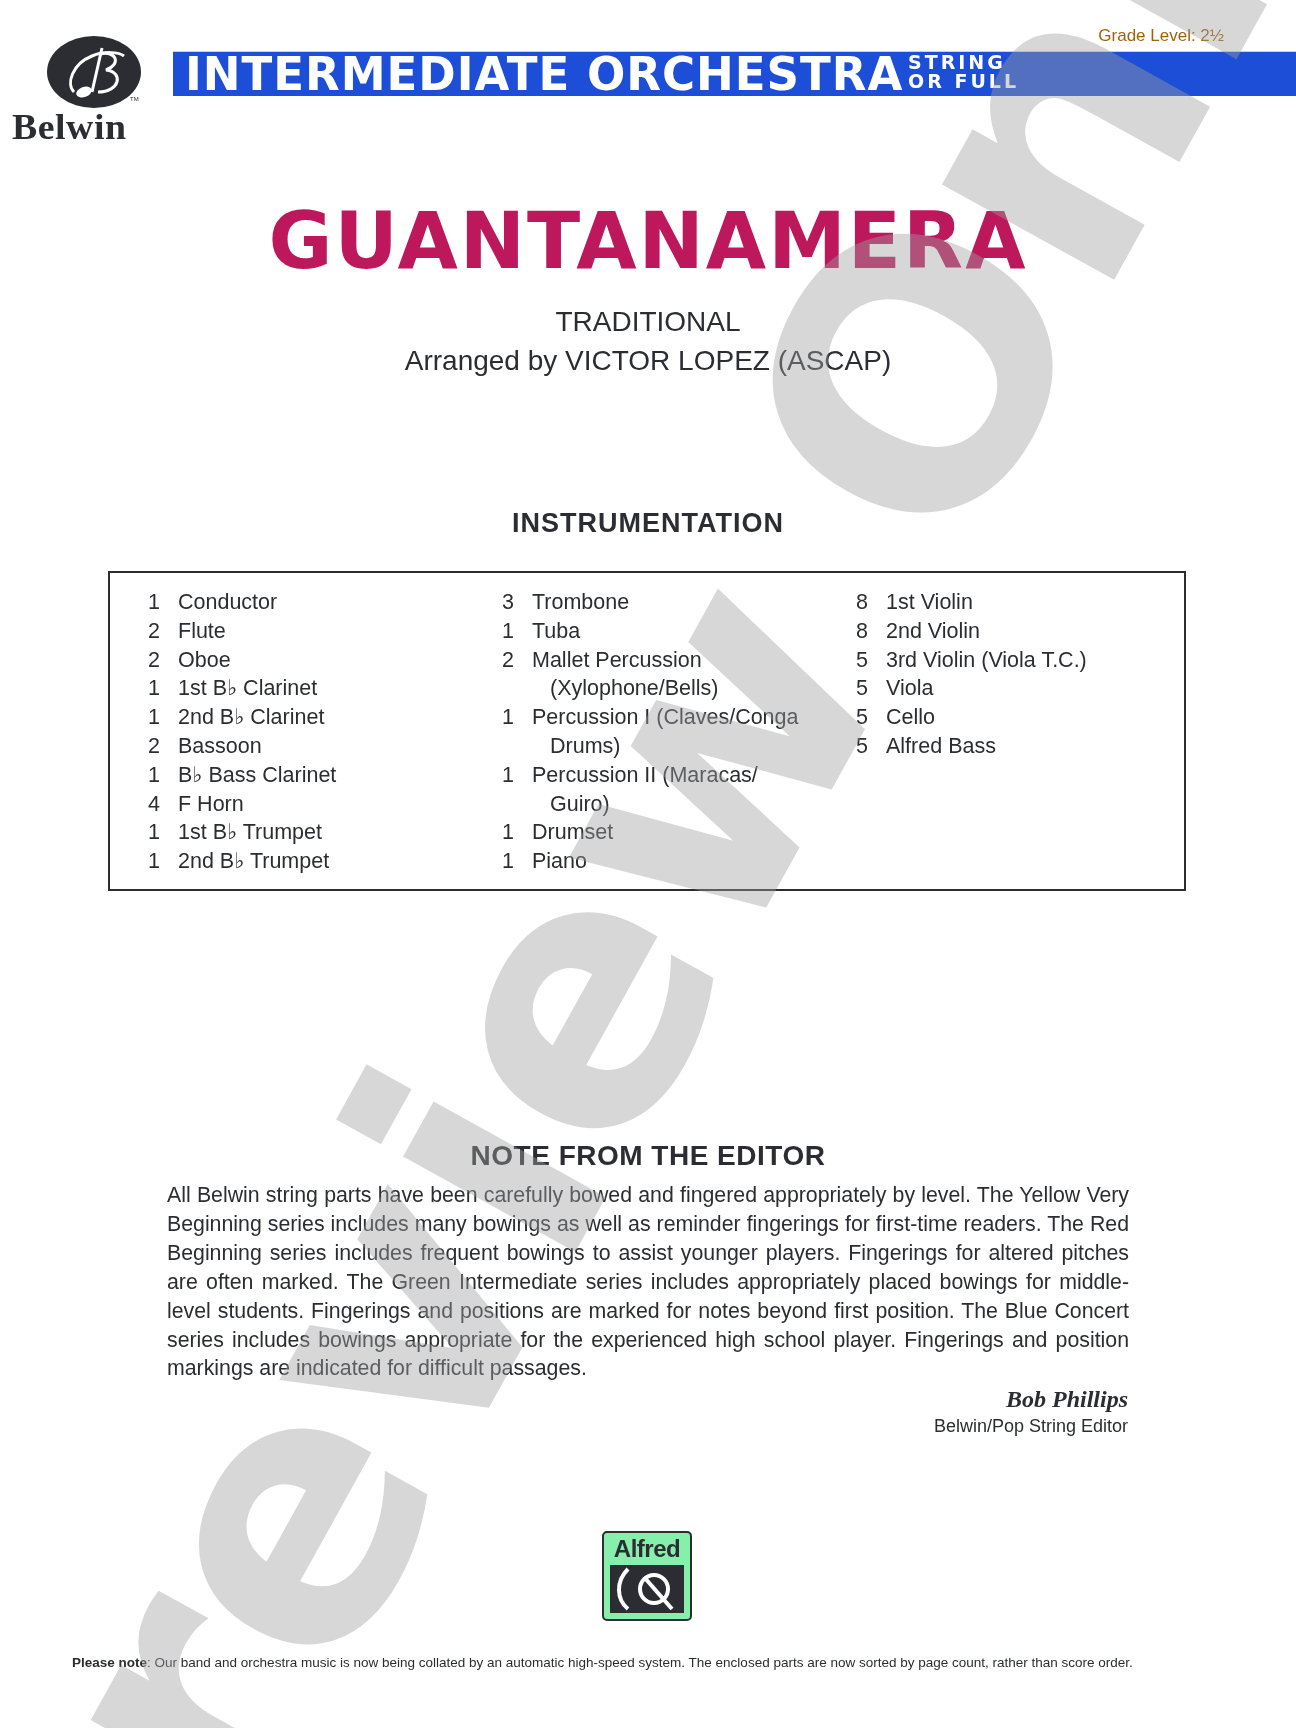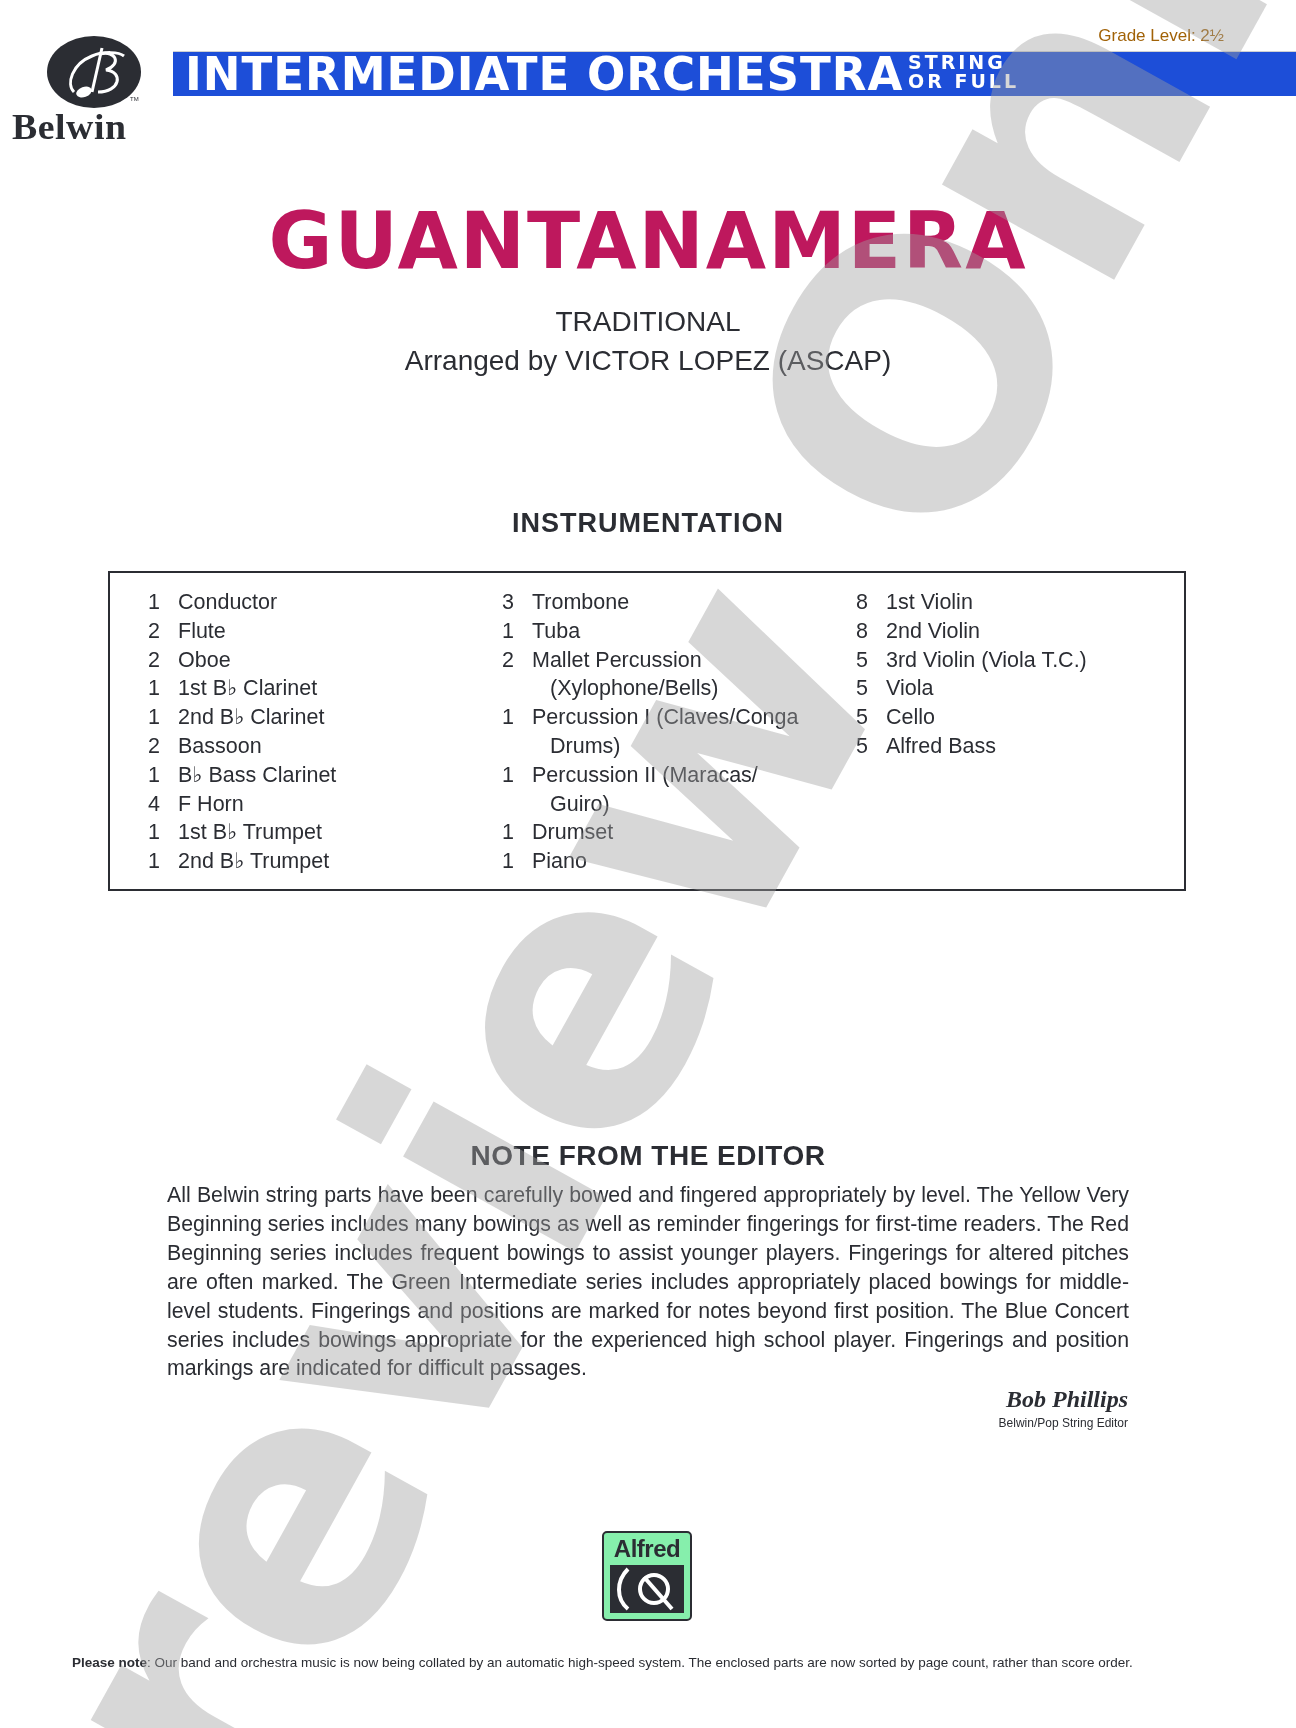--- a/index.html
+++ b/index.html
@@ -69,21 +69,21 @@
     font-size: 28px; font-weight: bold; letter-spacing: 0.5px;
   }
   .note-body {
     left: 167px; top: 1181px; width: 962px;
     font-size: 21.3px; line-height: 28.9px; text-align: justify;
   }
   .sig {
     right: 168px; top: 1386px; font-size: 24px; font-weight: bold; font-style: italic;
     font-family: "Liberation Serif", "DejaVu Serif", serif;
   }
-  .sig-title { right: 168px; top: 1416px; font-size: 12px; }
+  .sig-title { right: 168px; top: 1416px; font-size: 18px; }
 
   .alfred {
     left: 602px; top: 1531px; width: 90px; height: 90px;
     border: 2px solid #2b2d33; border-radius: 5px; box-sizing: border-box; background: #86efac;
   }
   .alfred-word {
     left: 0; top: 2px; width: 86px; text-align: center;
     font-weight: bold; font-size: 24px; color: #2b2d33; letter-spacing: -0.5px;
   }
   .alfred-mark { left: 6px; top: 32px; width: 74px; height: 48px; background: #2b2d33; }

